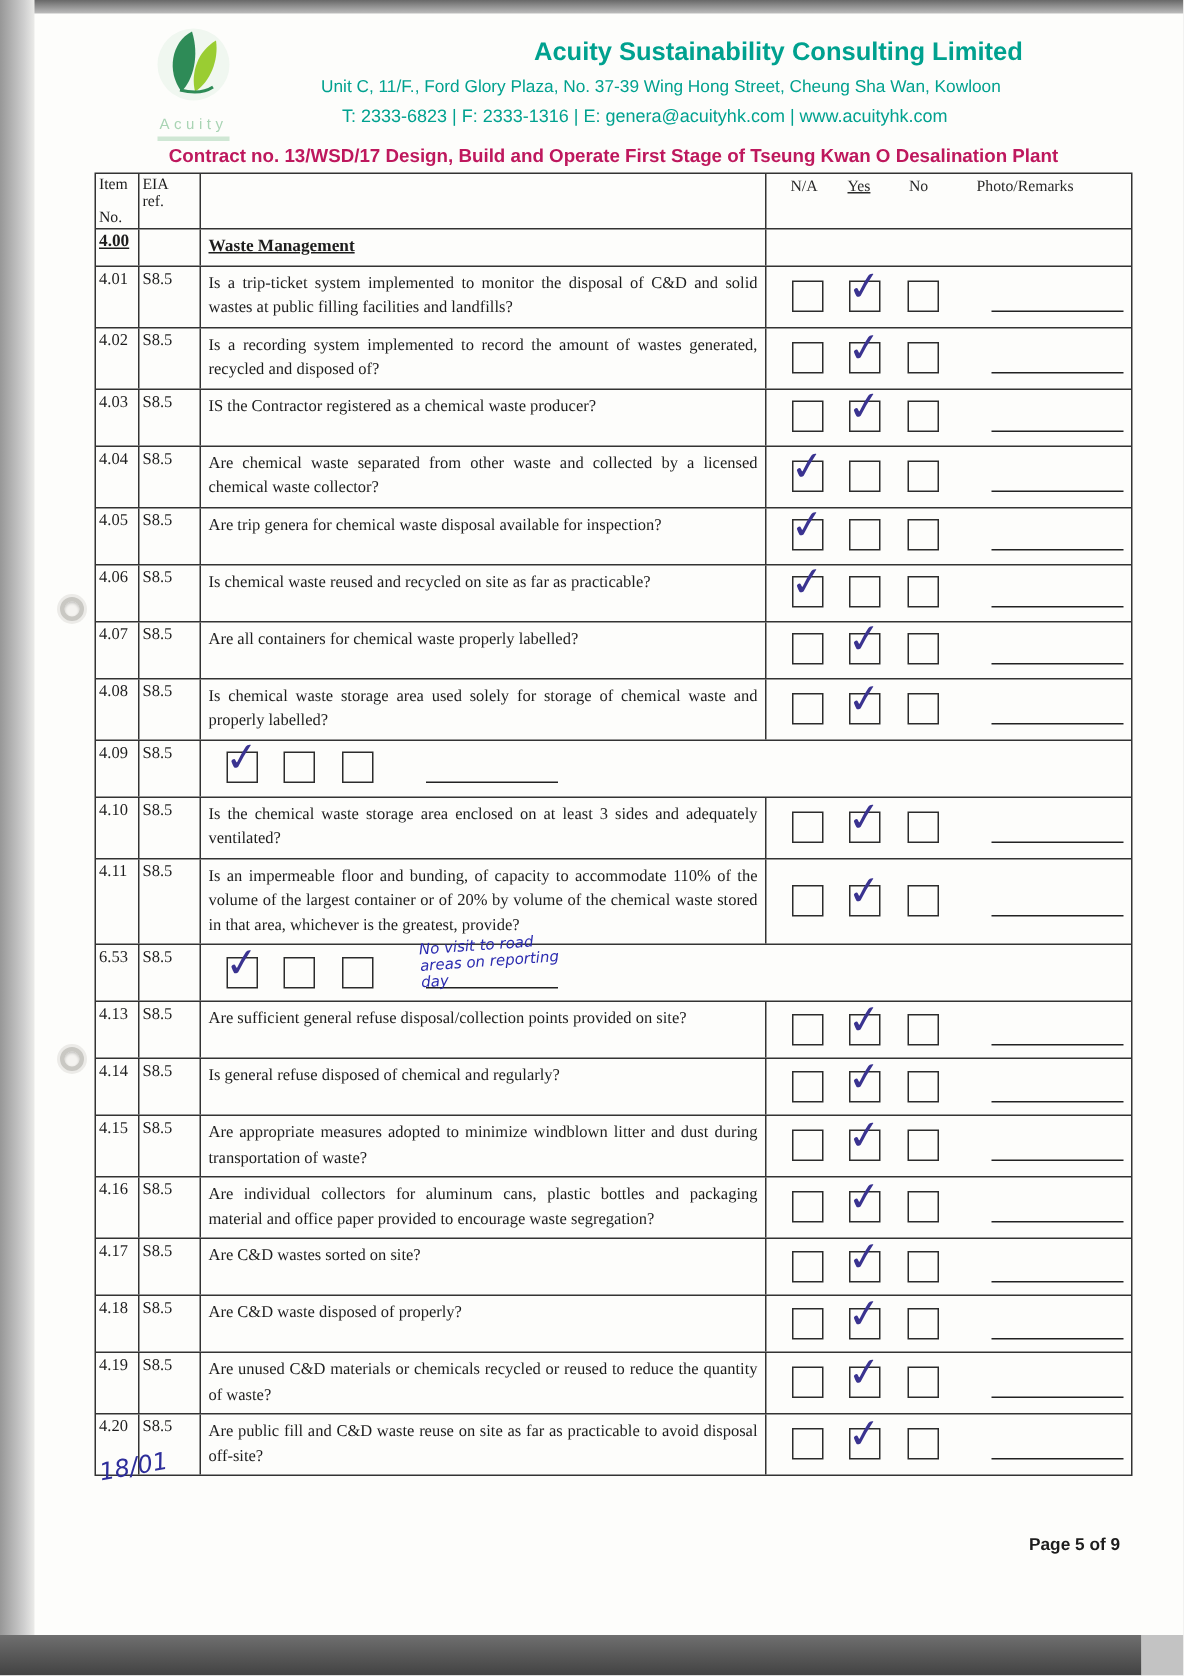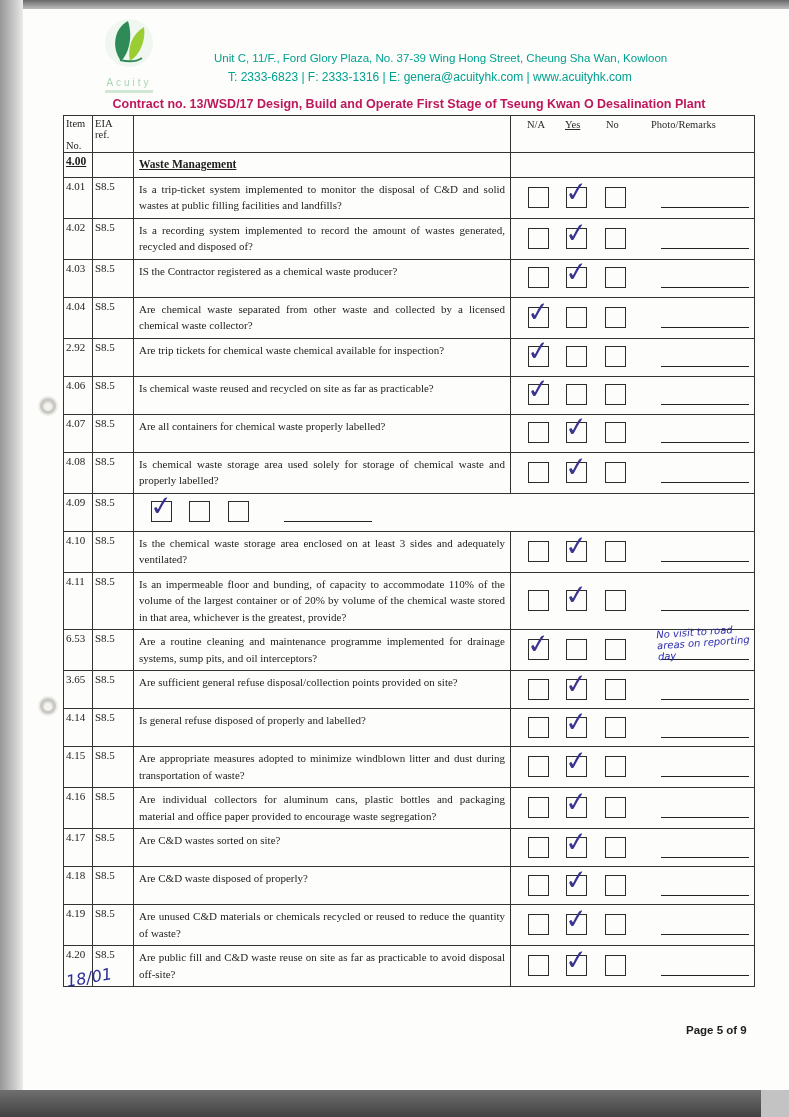--- a/index.html
+++ b/index.html
@@ -86,20 +86,21 @@
     <svg width="58" height="56" viewBox="0 0 58 56">
       <circle cx="29" cy="27" r="24" fill="#f0f7f0"></circle>
       <path d="M28 5 C14 12 11 32 21 45 C29 37 33 21 28 5 Z" fill="#2e8b57"></path>
       <path d="M44 11 C32 18 27 32 30 45 C40 39 46 24 44 11 Z" fill="#9acd32"></path>
       <path d="M20 44 C28 46 36 46 42 42" stroke="#2e8b57" stroke-width="2" fill="none"></path>
     </svg>
     <div class="logo-text">Acuity</div>
     <div class="logo-tag"></div>
   </div>
 
+  <div class="company">Acuity Sustainability Consulting Limited</div>
   <div class="addr">Unit C, 11/F., Ford Glory Plaza, No. 37-39 Wing Hong Street, Cheung Sha Wan, Kowloon</div>
   <div class="contact">T: 2333-6823 | F: 2333-1316 | E: genera@acuityhk.com | www.acuityhk.com</div>
 
   <div class="ctitle">Contract no. 13/WSD/17 Design, Build and Operate First Stage of Tseung Kwan O Desalination Plant</div>
 
   <div class="table">
     <div class="thead">
       <div class="hc hc-item">
         <span>Item</span>
         <span>No.</span>
@@ -174,23 +175,23 @@
       <span class="box b-na">
               <span class="mark">✓</span>
             </span>
       <span class="box b-yes"></span>
       <span class="box b-no"></span>
       <span class="remark-line"></span>
 
     </div>
   </div>
         <div class="trow">
-    <div class="c-item">2.92</div>
-    <div class="c-eia">S8.5</div>
-    <div class="c-q">Are trip tickets for chemical waste chemical available for inspection?</div>
+    <div class="c-item">4.05</div>
+    <div class="c-eia">S8.5</div>
+    <div class="c-q">Are trip genera for chemical waste disposal available for inspection?</div>
     <div class="c-checks">
       <span class="box b-na">
               <span class="mark">✓</span>
             </span>
       <span class="box b-yes"></span>
       <span class="box b-no"></span>
       <span class="remark-line"></span>
 
     </div>
   </div>
@@ -273,49 +274,48 @@
               <span class="mark">✓</span>
             </span>
       <span class="box b-no"></span>
       <span class="remark-line"></span>
 
     </div>
   </div>
         <div class="trow">
     <div class="c-item">6.53</div>
     <div class="c-eia">S8.5</div>
-    <div class="c-q">Are a routine cleaning and maintenance programme implemented for drainage systems, sump pits, and oil interceptors?</div>
     <div class="c-checks">
       <span class="box b-na">
               <span class="mark">✓</span>
             </span>
       <span class="box b-yes"></span>
       <span class="box b-no"></span>
       <span class="remark-line"></span>
       <span class="hand" style="display: block;">No visit to road areas on reporting day</span>
     </div>
   </div>
         <div class="trow">
-    <div class="c-item">3.65</div>
+    <div class="c-item">4.13</div>
     <div class="c-eia">S8.5</div>
     <div class="c-q">Are sufficient general refuse disposal/collection points provided on site?</div>
     <div class="c-checks">
       <span class="box b-na"></span>
       <span class="box b-yes">
               <span class="mark">✓</span>
             </span>
       <span class="box b-no"></span>
       <span class="remark-line"></span>
 
     </div>
   </div>
         <div class="trow">
     <div class="c-item">4.14</div>
     <div class="c-eia">S8.5</div>
-    <div class="c-q">Is general refuse disposed of properly and labelled?</div>
+    <div class="c-q">Is general refuse disposed of chemical and regularly?</div>
     <div class="c-checks">
       <span class="box b-na"></span>
       <span class="box b-yes">
               <span class="mark">✓</span>
             </span>
       <span class="box b-no"></span>
       <span class="remark-line"></span>
 
     </div>
   </div>

